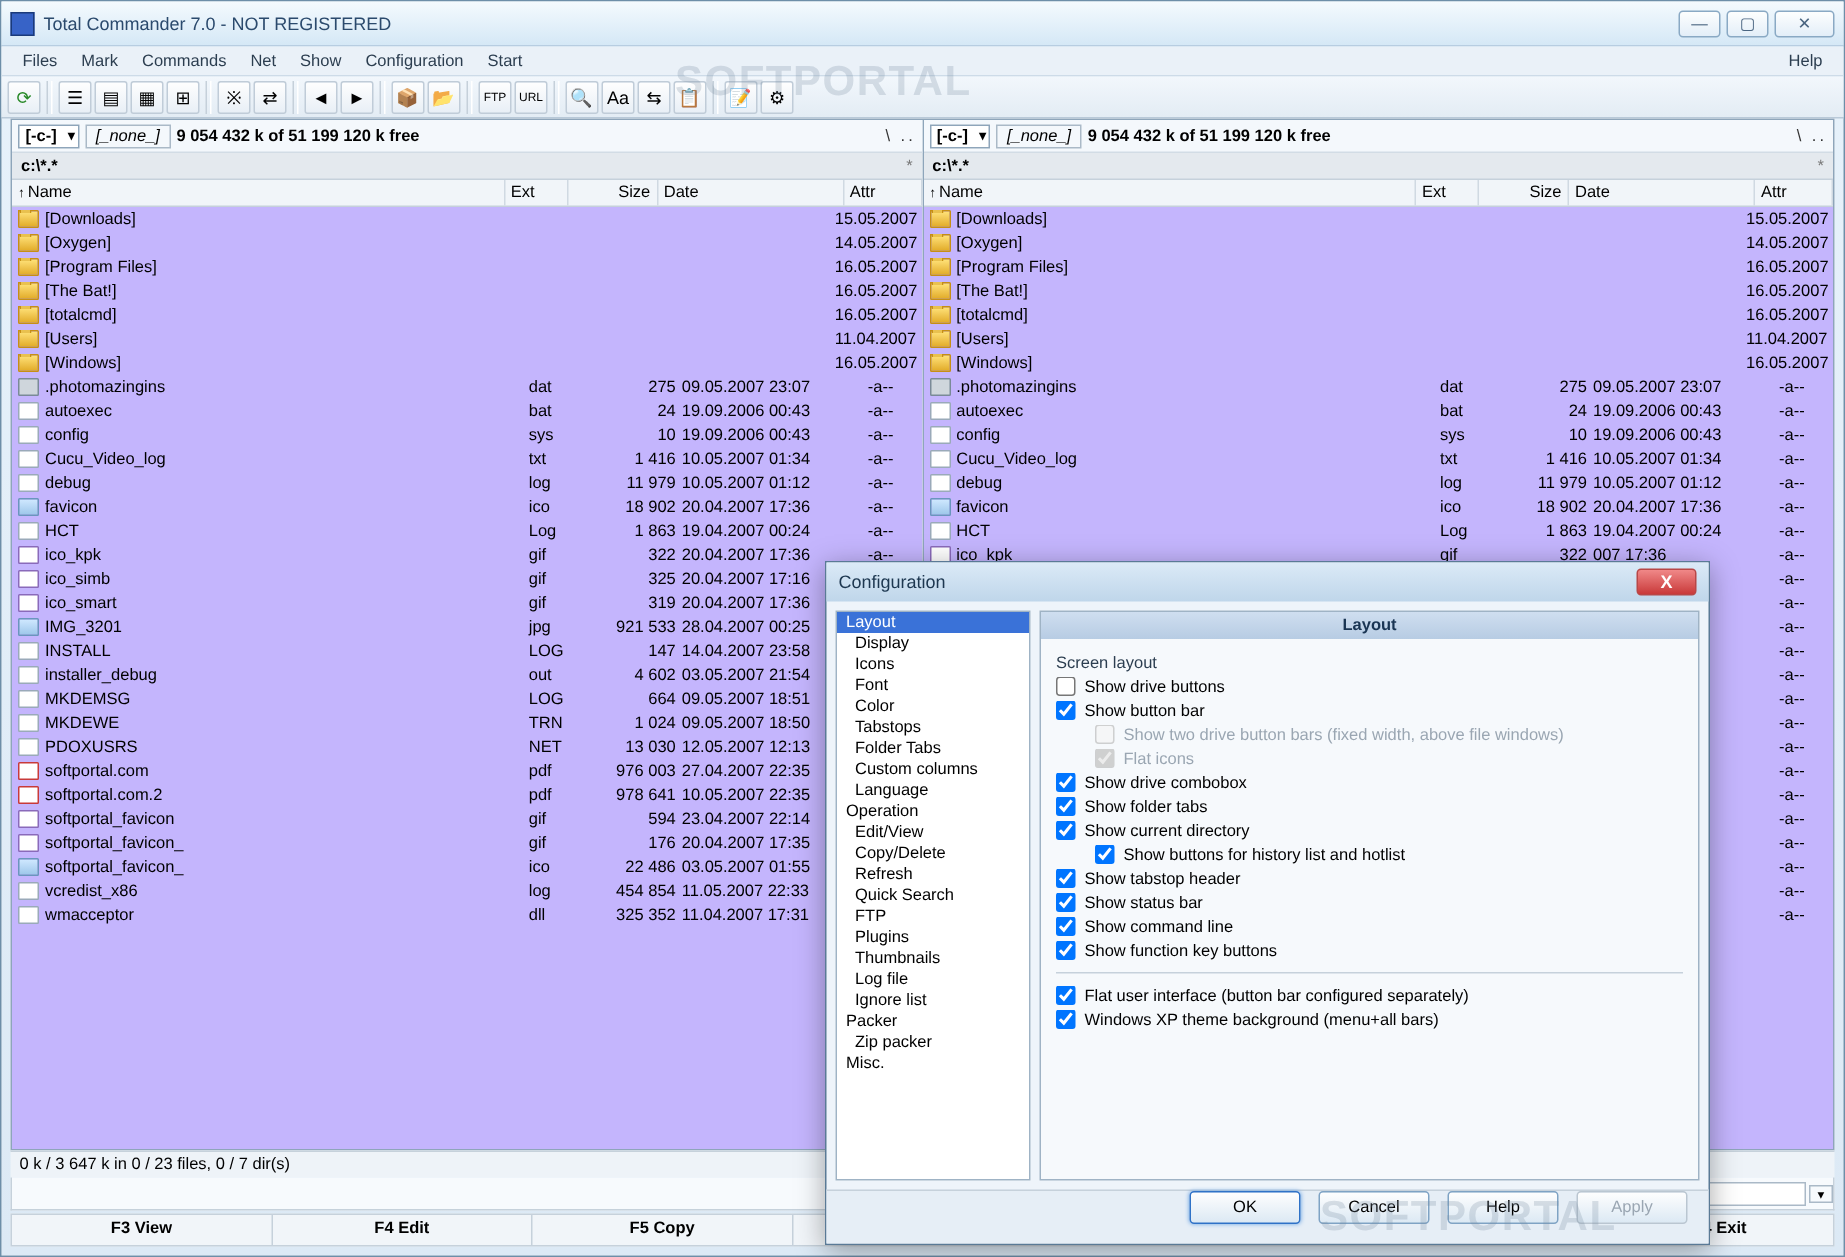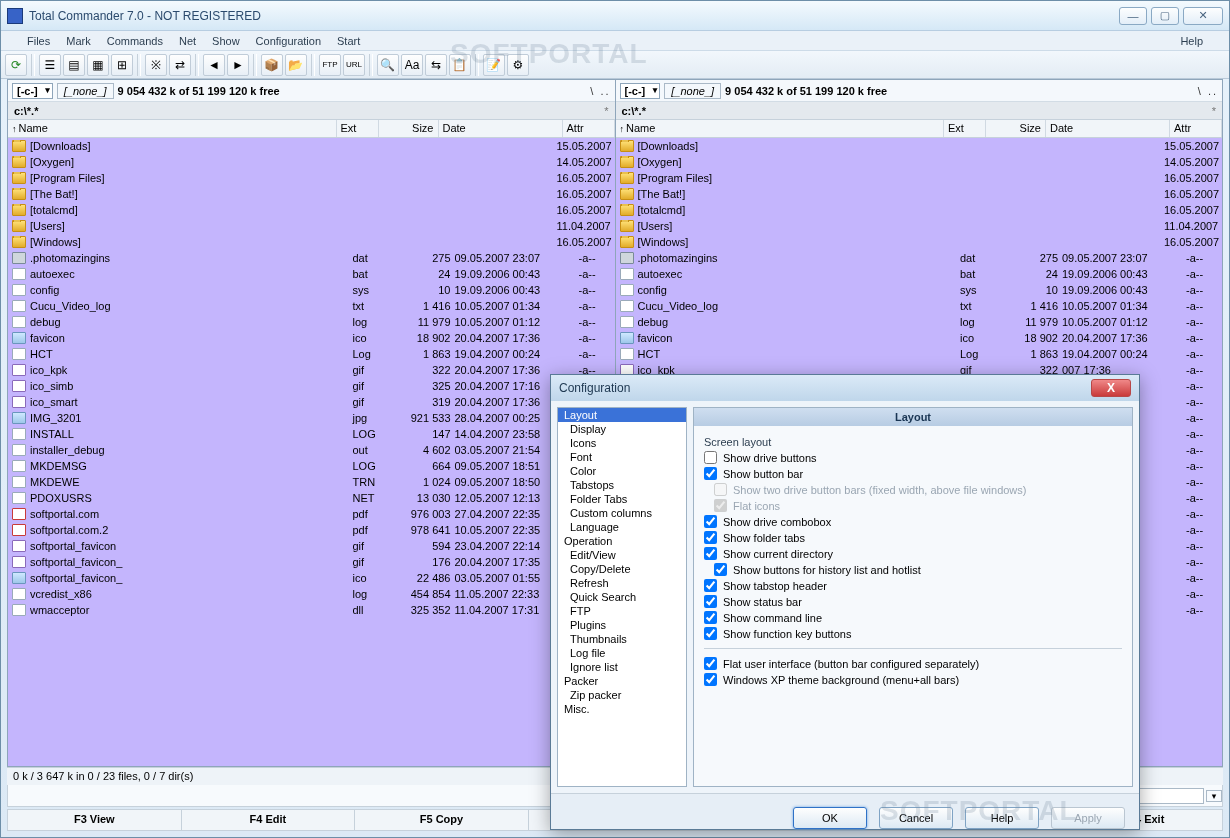--- a/index.html
+++ b/index.html
@@ -4,21 +4,21 @@
 <style>
   * { box-sizing: border-box; margin: 0; padding: 0; }
   body { font-family: Tahoma, "Segoe UI", sans-serif; font-size: 11px; background: #fff; overflow: hidden; }
   .window { width: 1230px; height: 838px; border: 1px solid #6d8ea8; background: linear-gradient(to bottom, #e7f2fb 0, #dce9f5 100%); display: flex; flex-direction: column; }
   .titlebar { height: 30px; display: flex; align-items: center; padding: 0 6px; background: linear-gradient(to bottom,#f4fafe,#d5e8f6); border-bottom:1px solid #b7cde1; }
   .titlebar .icon { width:16px;height:16px;margin-right:6px;background:#3763c7;border:1px solid #1a3a7a;display:inline-block; }
   .titlebar .title { flex:1; color:#2b4a6d; font-size:12px; }
   .winbtns { display:flex; gap:4px; }
   .winbtn { width:28px;height:18px;border:1px solid #8aa9c4;border-radius:3px;background:linear-gradient(#fdfefe,#e3eef8);display:flex;align-items:center;justify-content:center;color:#4a6581;font-size:11px;cursor:pointer;}
   .winbtn.close { width:40px; }
-  .menubar { height:20px; display:flex; align-items:center; padding:0 18px; background:#eaf1f8; border-bottom:1px solid #cddbe8; }
+  .menubar { height:20px; display:flex; align-items:center; padding:0 6px; background:#eaf1f8; border-bottom:1px solid #cddbe8; }
   .menubar span { padding:2px 8px; color:#2c3e50; cursor:pointer;}
   .menubar .spacer { flex:1; }
   .toolbar { height:28px; display:flex; align-items:center; padding:2px 4px; gap:2px; background:linear-gradient(#f2f7fc,#e3ecf4); border-bottom:1px solid #b9c9d8; }
   .tbtn { width:22px;height:22px;border:1px solid #c0ccd8;border-radius:2px;background:linear-gradient(#fefefe,#e8eff6);display:flex;align-items:center;justify-content:center;font-size:12px;cursor:pointer;}
   .tsep { width:4px;height:22px;border-left:1px solid #c5d0da;border-right:1px solid #fff;margin:0 2px; }
   .panels { flex:1; display:flex; background:#fff; border:1px solid #8ea5ba; margin:0 6px; }
   .panel { flex:1; display:flex; flex-direction:column; overflow:hidden; }
   .panel:first-child { border-right:1px solid #8ea5ba; }
   .drive-row { height:22px;display:flex;align-items:center;padding:2px 4px;border-bottom:1px solid #d2dce5;gap:4px;background:#f4f8fc; }
   .drive-sel { border:1px solid #8ea5ba; padding:1px 14px 1px 4px; background:#fff; font-size:11px; font-weight:bold; position:relative;}
@@ -69,25 +69,25 @@
   .dbody{flex:1;display:flex;padding:6px;gap:6px;}
   .dtree{width:130px;border:1px solid #9fb3c5;background:#fff;overflow:auto;}
   .dtree div{padding:1px 6px;cursor:pointer;}
   .dtree div.sel{background:#3a72d8;color:#fff;}
   .dtree div.sub{padding-left:12px;}
   .dpanel{flex:1;display:flex;flex-direction:column;border:1px solid #9fb3c5;background:#f6f9fc;}
   .dpanel .hdr{background:linear-gradient(#cfdef0,#b7cce3);text-align:center;font-weight:bold;padding:3px;color:#1a3553;}
   .dopts{flex:1;padding:6px 10px;overflow:auto;}
   .grp-label{color:#2c3e50;margin:4px 0 2px;}
   .chk{display:flex;align-items:center;gap:6px;margin:3px 0;}
-  .chk.indent{margin-left:10px;}
+  .chk.indent{margin-left:26px;}
   .chk input{width:13px;height:13px;}
   .chk.disabled{color:#9aa6b2;}
   .hr{border-top:1px solid #c6d1db;margin:8px 0;}
-  .dbtns{height:36px;display:flex;align-items:flex-end;justify-content:flex-end;gap:12px;padding:0 14px;background:#e6eef6;border-top:1px solid #c6d1db;}
+  .dbtns{height:36px;display:flex;align-items:flex-start;justify-content:flex-end;gap:12px;padding:0 14px;background:#e6eef6;border-top:1px solid #c6d1db;}
   .dbtn{min-width:74px;height:22px;border:1px solid #7fa3c4;border-radius:3px;background:linear-gradient(#fefefe,#dce9f4);cursor:pointer;font-size:11px;}
   .dbtn.primary{border-color:#2f72c7;box-shadow:0 0 3px #6aa3e2;}
   .dbtn.dis{color:#9aa6b2;border-color:#bac6d1;}
 
   .watermark{position:absolute;pointer-events:none;font-size:28px;font-weight:bold;color:rgba(120,140,160,.25);letter-spacing:1px;}
 </style>
 </head>
 <body>
 
 <div class="window">

